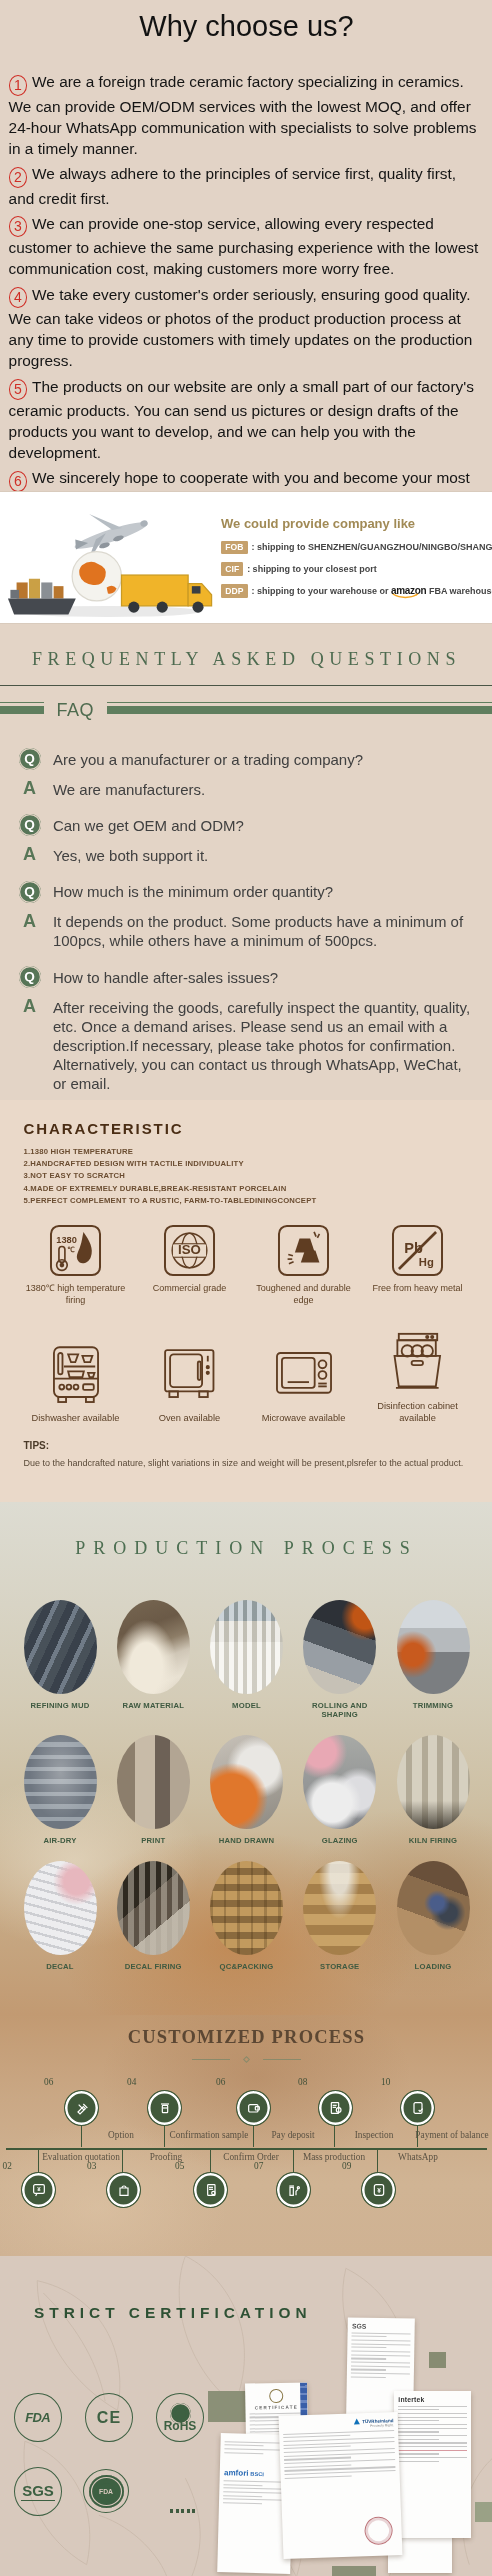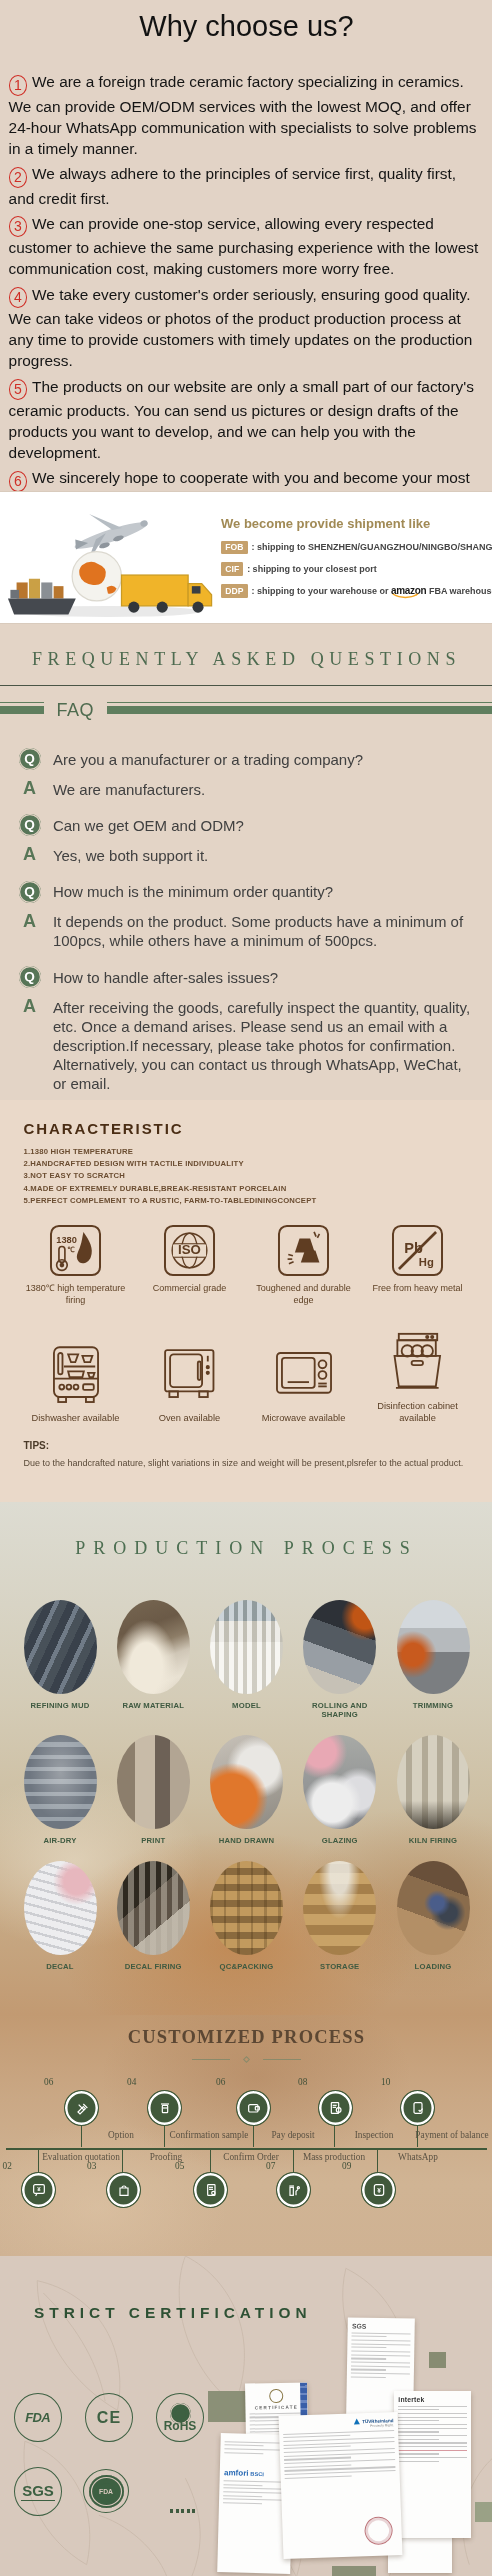--- a/index.html
+++ b/index.html
@@ -192,21 +192,21 @@
       <g>
         <rect x="192" y="126" width="108" height="50" fill="#f0b429" stroke="#c99a24" stroke-width="2"></rect>
         <path d="M300 176 L300 140 L322 140 L338 158 L338 176 Z" fill="#f0b429" stroke="#c99a24" stroke-width="2"></path>
         <rect x="306" y="144" width="14" height="12" fill="#3a3f44"></rect>
         <circle cx="212" cy="178" r="9" fill="#33373b"></circle>
         <circle cx="258" cy="178" r="9" fill="#33373b"></circle>
         <circle cx="316" cy="178" r="9" fill="#33373b"></circle>
       </g>
     </svg>
     <div class="ship-right">
-      <div class="ship-heading">We become provide shipment like</div>
+      <div class="ship-heading">We could provide company like</div>
       <div class="ship-row">
         <span class="ship-badge">FOB</span>
         <span class="ship-text">: shipping to SHENZHEN/GUANGZHOU/NINGBO/SHANGHAI port</span>
       </div>
       <div class="ship-row">
         <span class="ship-badge">CIF</span>
         <span class="ship-text">: shipping to your closest port</span>
       </div>
       <div class="ship-row">
         <span class="ship-badge">DDP</span>
@@ -550,21 +550,21 @@
       <div class="cp-circle" style="left:193px;top:104px;">
         <svg width="16" height="16" viewBox="0 0 24 24" fill="none" stroke="#fff" stroke-width="1.8">
             <rect x="7" y="4" width="11" height="16" rx="1"></rect>
             <line x1="9" y1="8" x2="15" y2="8"></line>
             <line x1="9" y1="11" x2="15" y2="11"></line>
             <circle cx="15.5" cy="16.5" r="2.5"></circle>
           </svg>
       </div>
 
       <span class="cp-label" style="left:334px;top:84px;">Mass production</span>
-      <span class="cp-num" style="left:266px;top:93px;">07</span>
+      <span class="cp-num" style="left:254px;top:93px;">07</span>
       <div class="cp-conn" style="left:293px;top:82px;height:23px;"></div>
       <div class="cp-circle" style="left:276px;top:104px;">
         <svg width="16" height="16" viewBox="0 0 24 24" fill="none" stroke="#fff" stroke-width="1.8">
             <rect x="6" y="8" width="5" height="12"></rect>
             <line x1="5" y1="6" x2="12" y2="6"></line>
             <path d="M15 20 v-6 l3 -3"></path>
             <circle cx="18.5" cy="8.5" r="1.6"></circle>
           </svg>
       </div>
 

